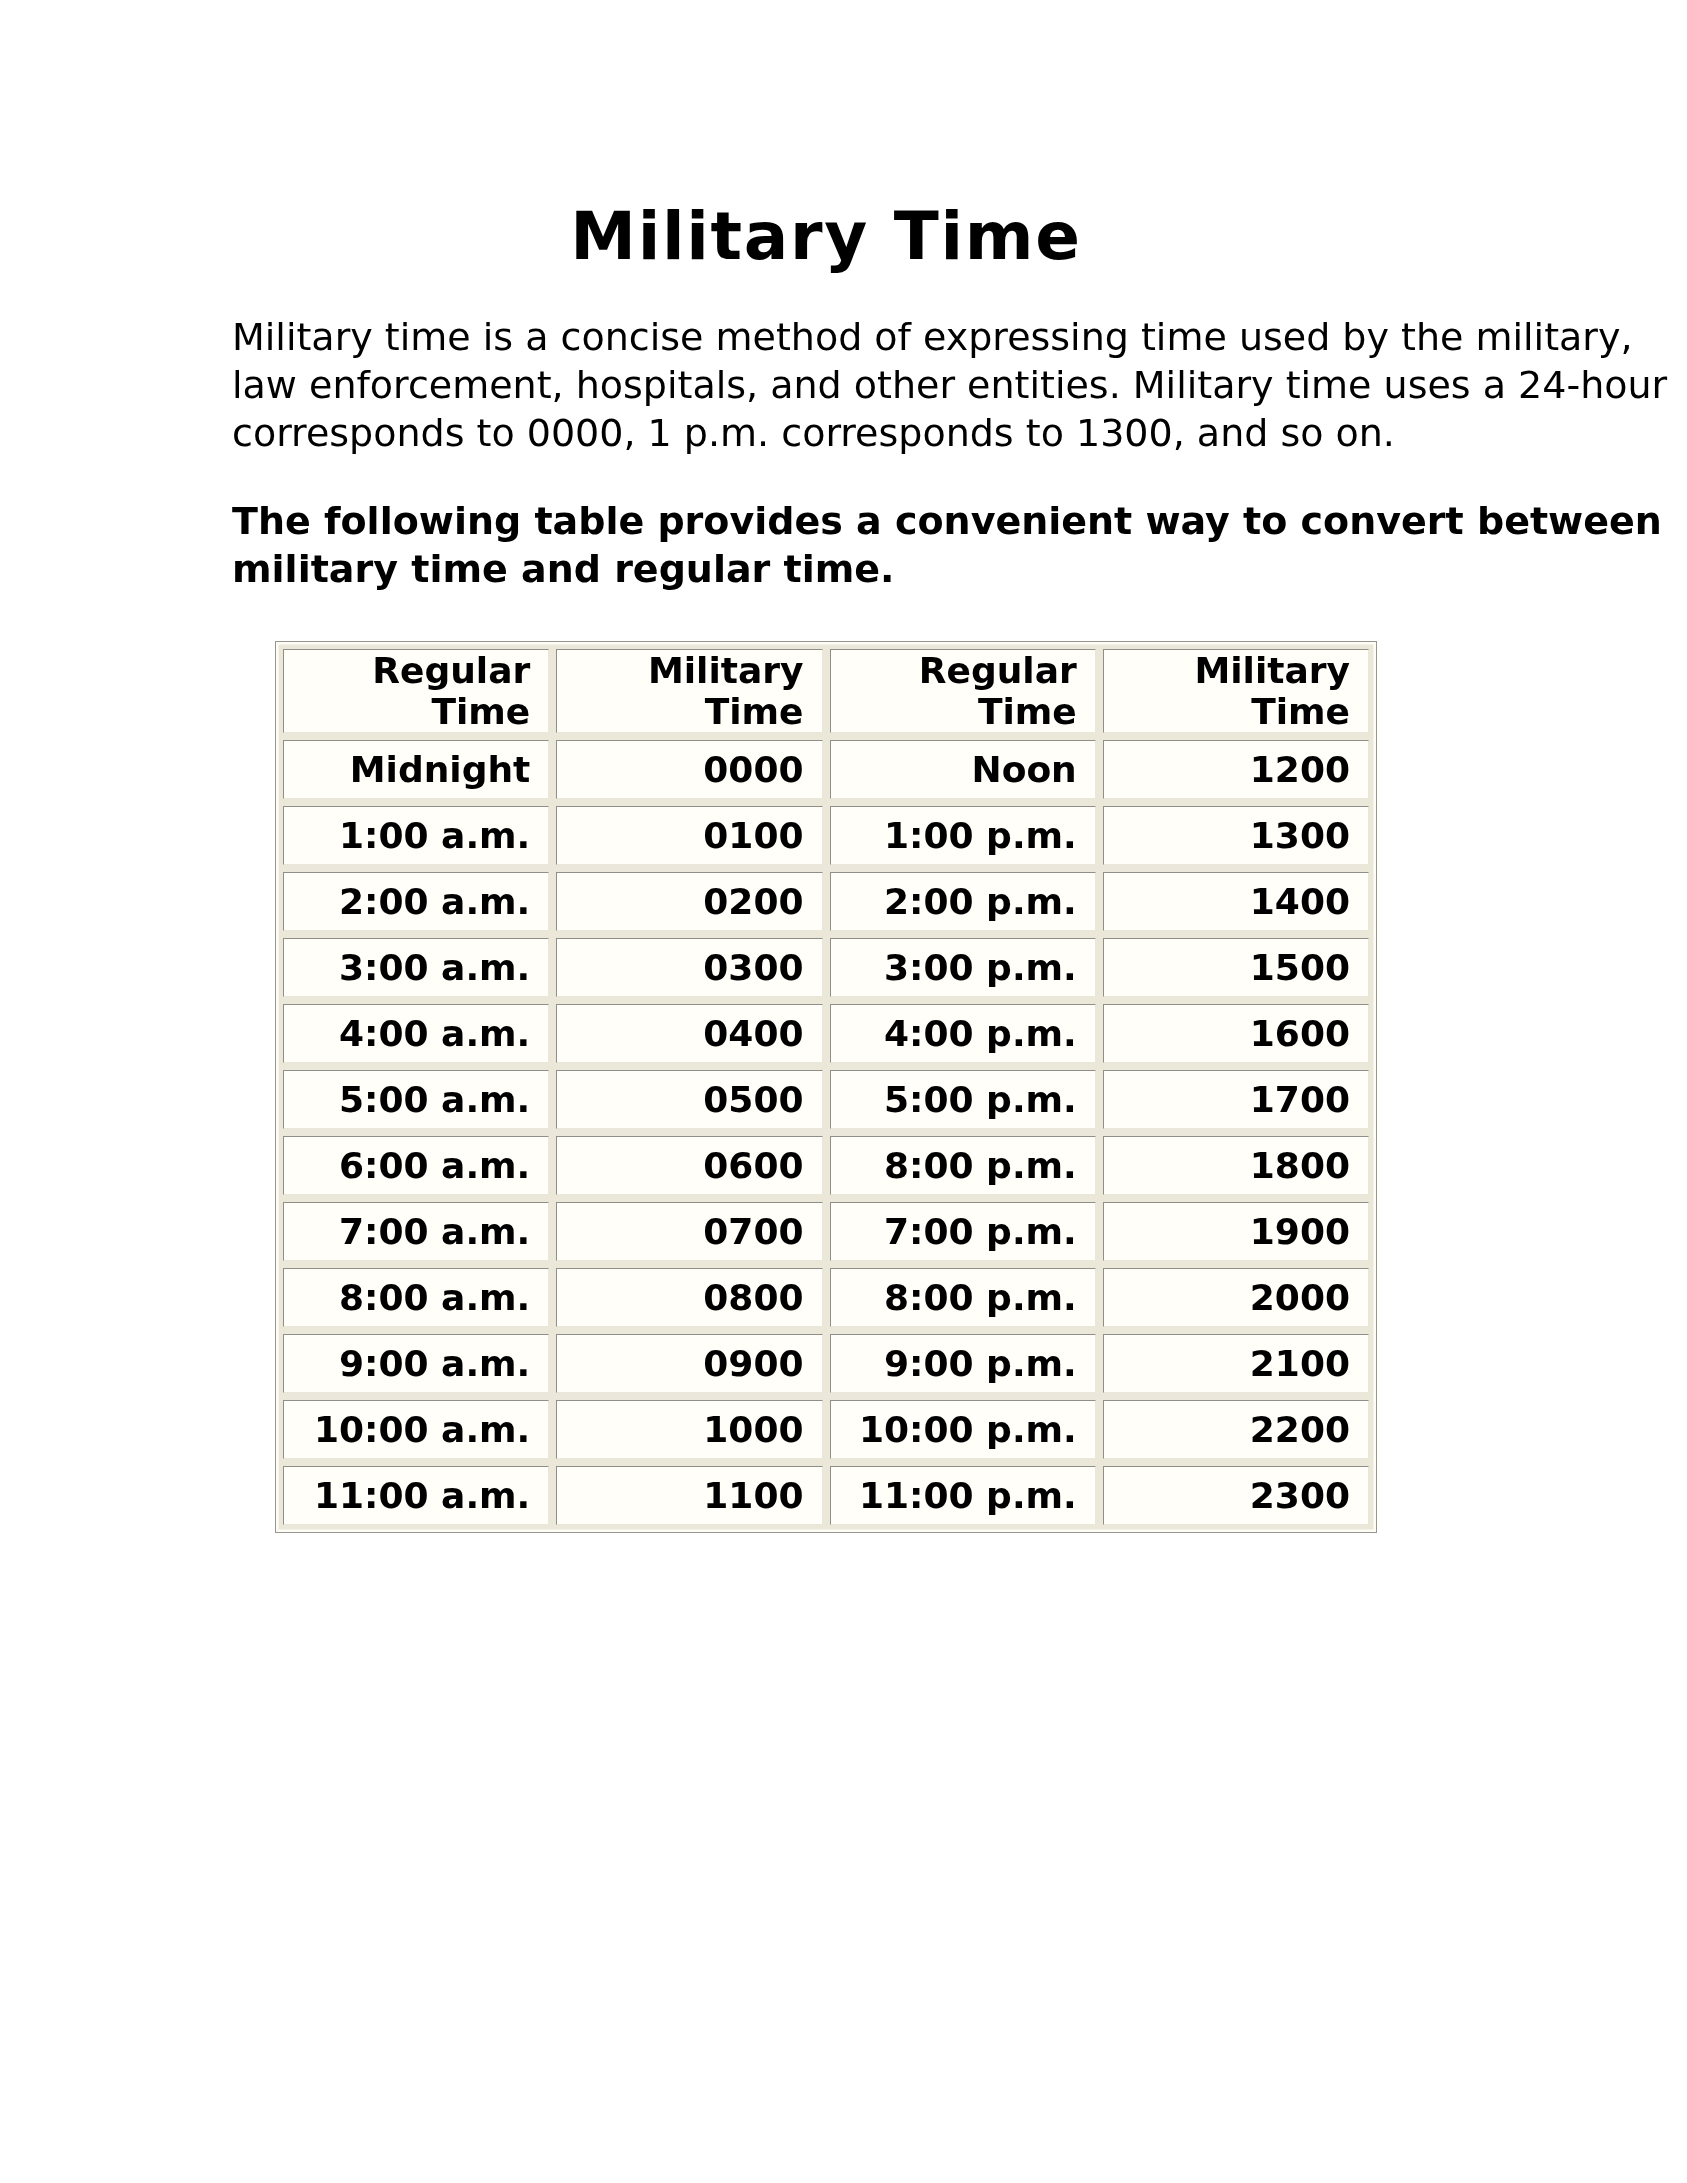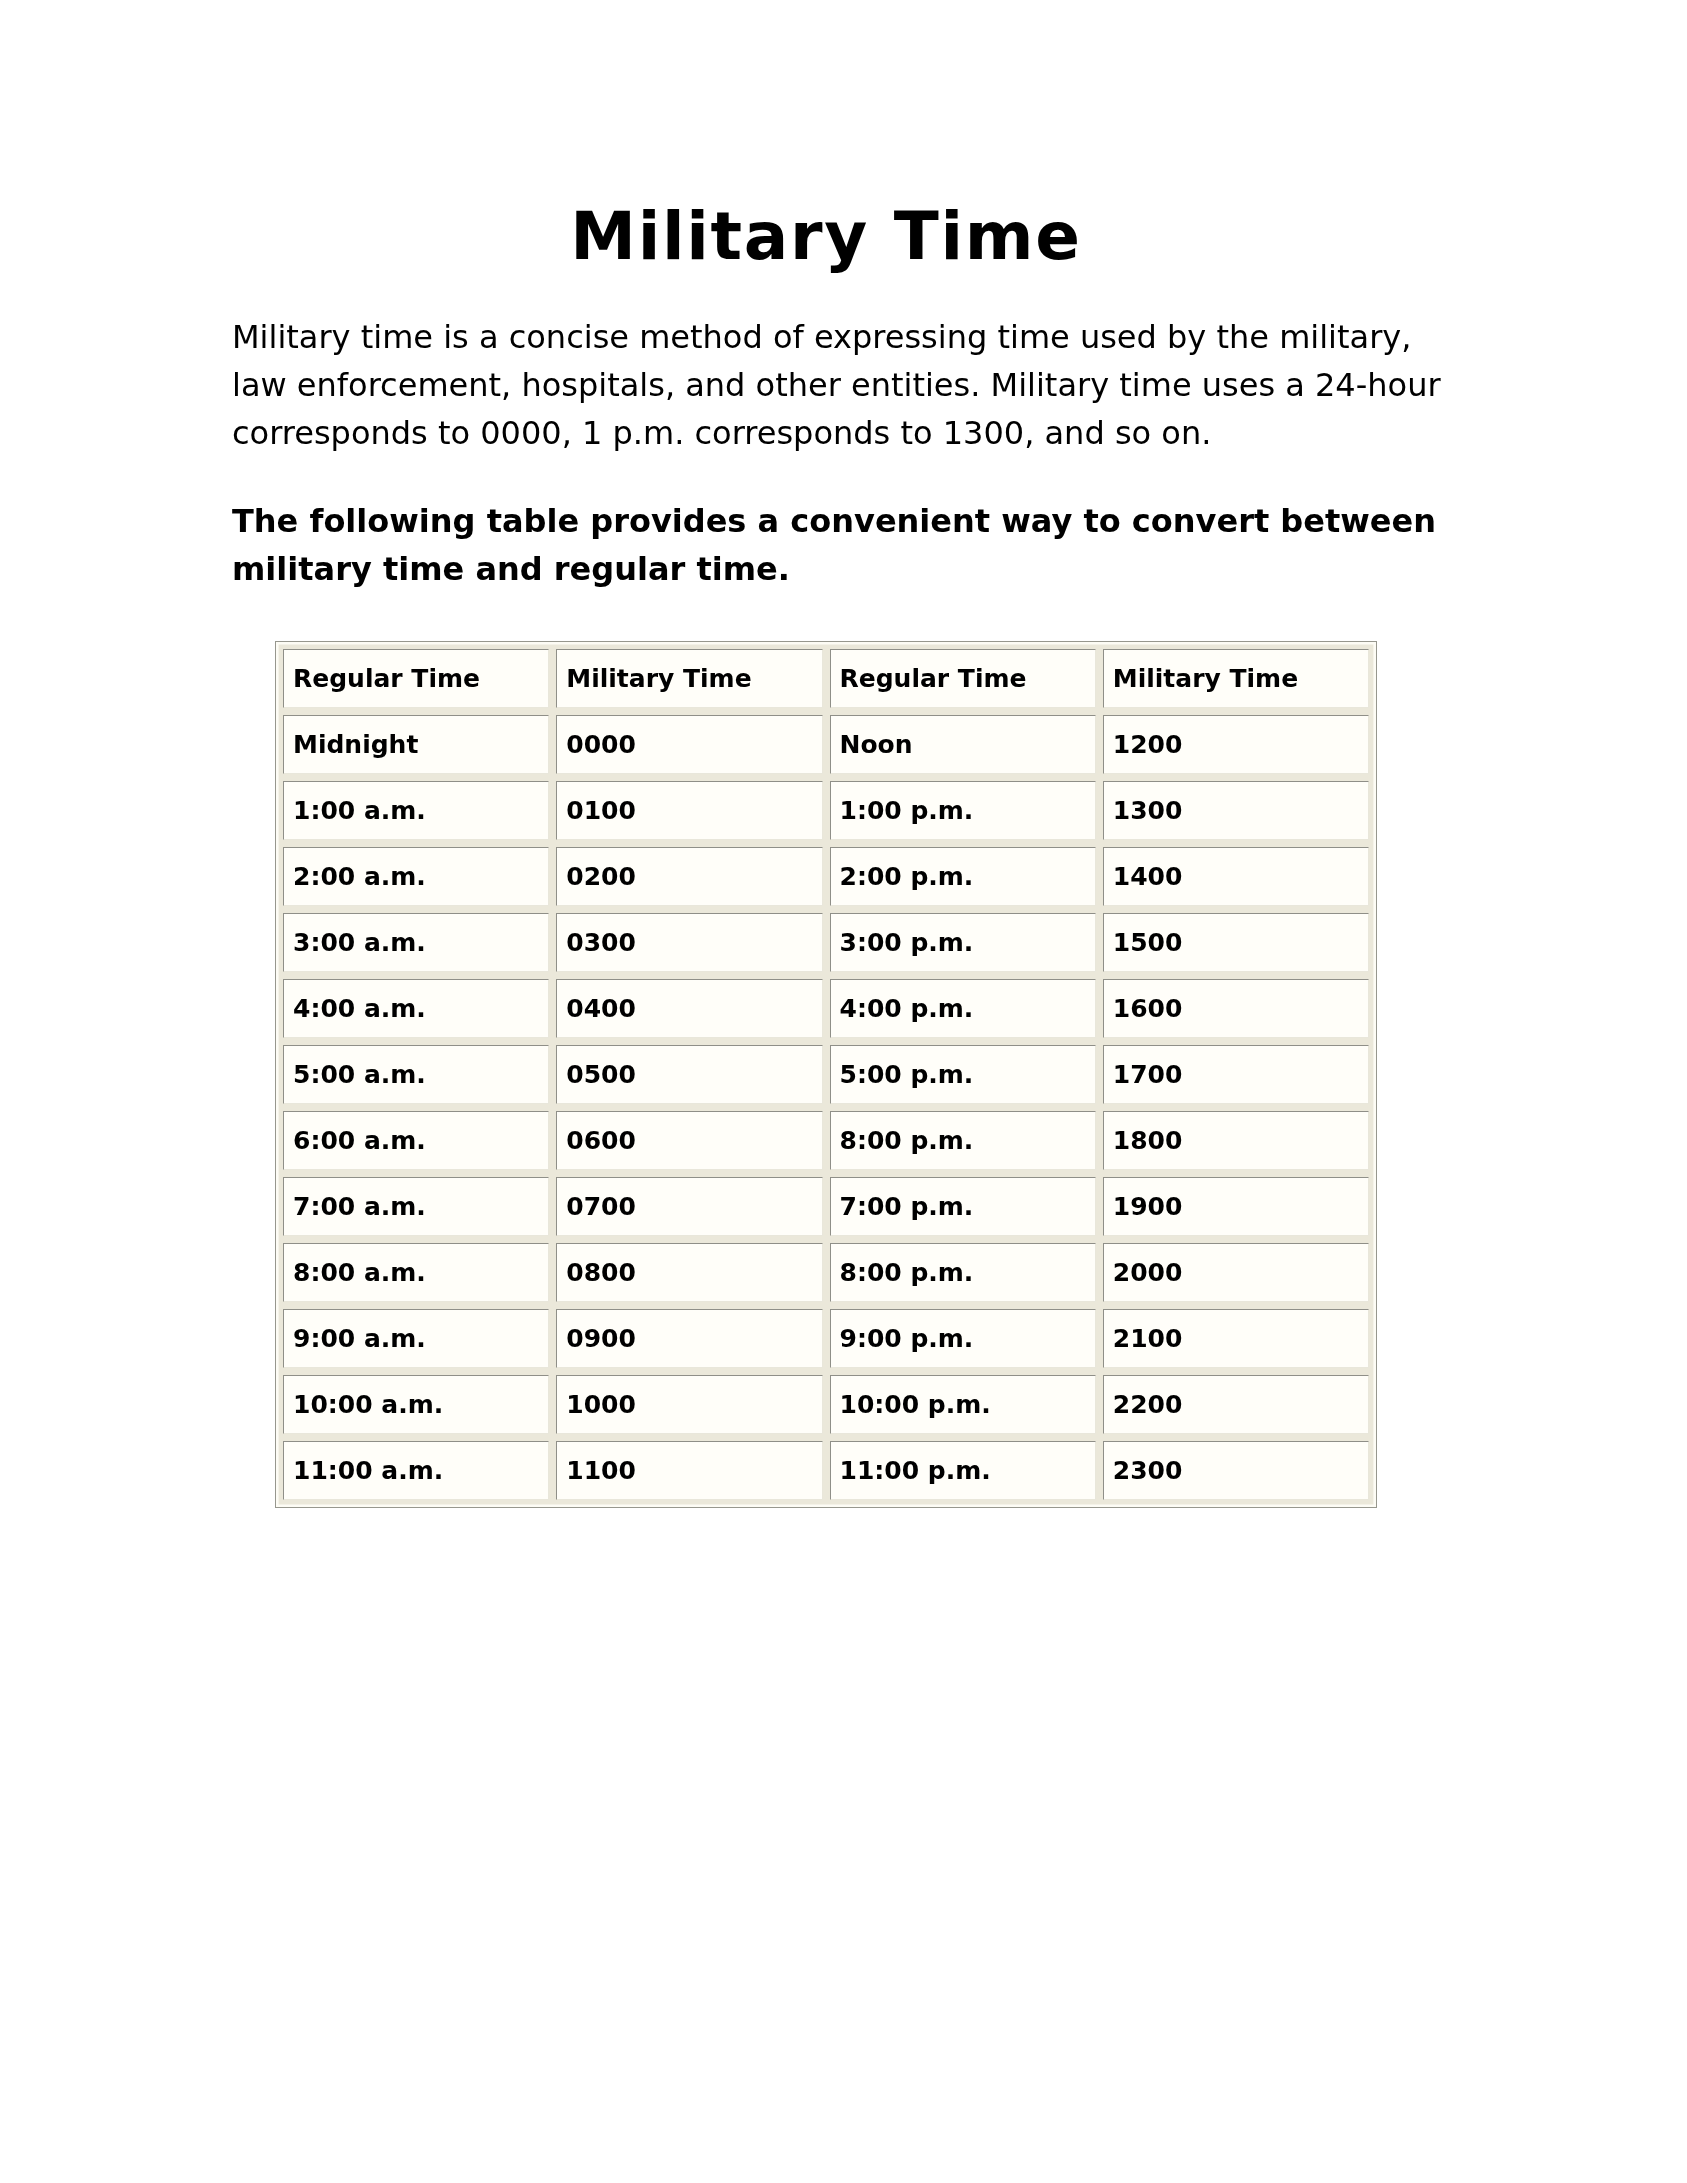--- a/index.html
+++ b/index.html
@@ -31,45 +31,45 @@
   .doc-title {
     margin: 0;
     padding-top: 197px;
     font-size: 66px;
     line-height: 1.2;
     font-weight: bold;
     text-align: center;
     letter-spacing: 1.7px;
   }
   .paragraph {
-    font-size: 32px;
+    font-size: 38px;
     line-height: 48px;
   }
   .intro { margin-top: 37px; }
   .note  { margin-top: 40px; font-weight: bold; }
   .para-line { white-space: nowrap; }
   table.conv {
     width: 1102px;
     margin: 48px auto 0 auto;
     border-collapse: separate;
     border-spacing: 7px;
     table-layout: fixed;
     background: var(--frame-bg);
     border: 1.7px solid var(--outer-border);
     box-shadow: inset 0 0 0 2.6px var(--inner-ring);
   }
   table.conv th, table.conv td {
     height: 59px;
-    padding: 0 9px;
+    padding: 0 18px;
     background: var(--cell-bg);
     border: 1.7px solid;
     border-color: var(--border-dark) var(--border-light) var(--border-light) var(--border-dark);
-    text-align: left;
+    text-align: right;
     vertical-align: middle;
-    font-size: 25px;
+    font-size: 36px;
     overflow: hidden;
   }
   table.conv th { font-weight: bold; }
   table.conv td { font-weight: bold; }
 </style>
 </head>
 <body>
 
 <div class="content">
 

